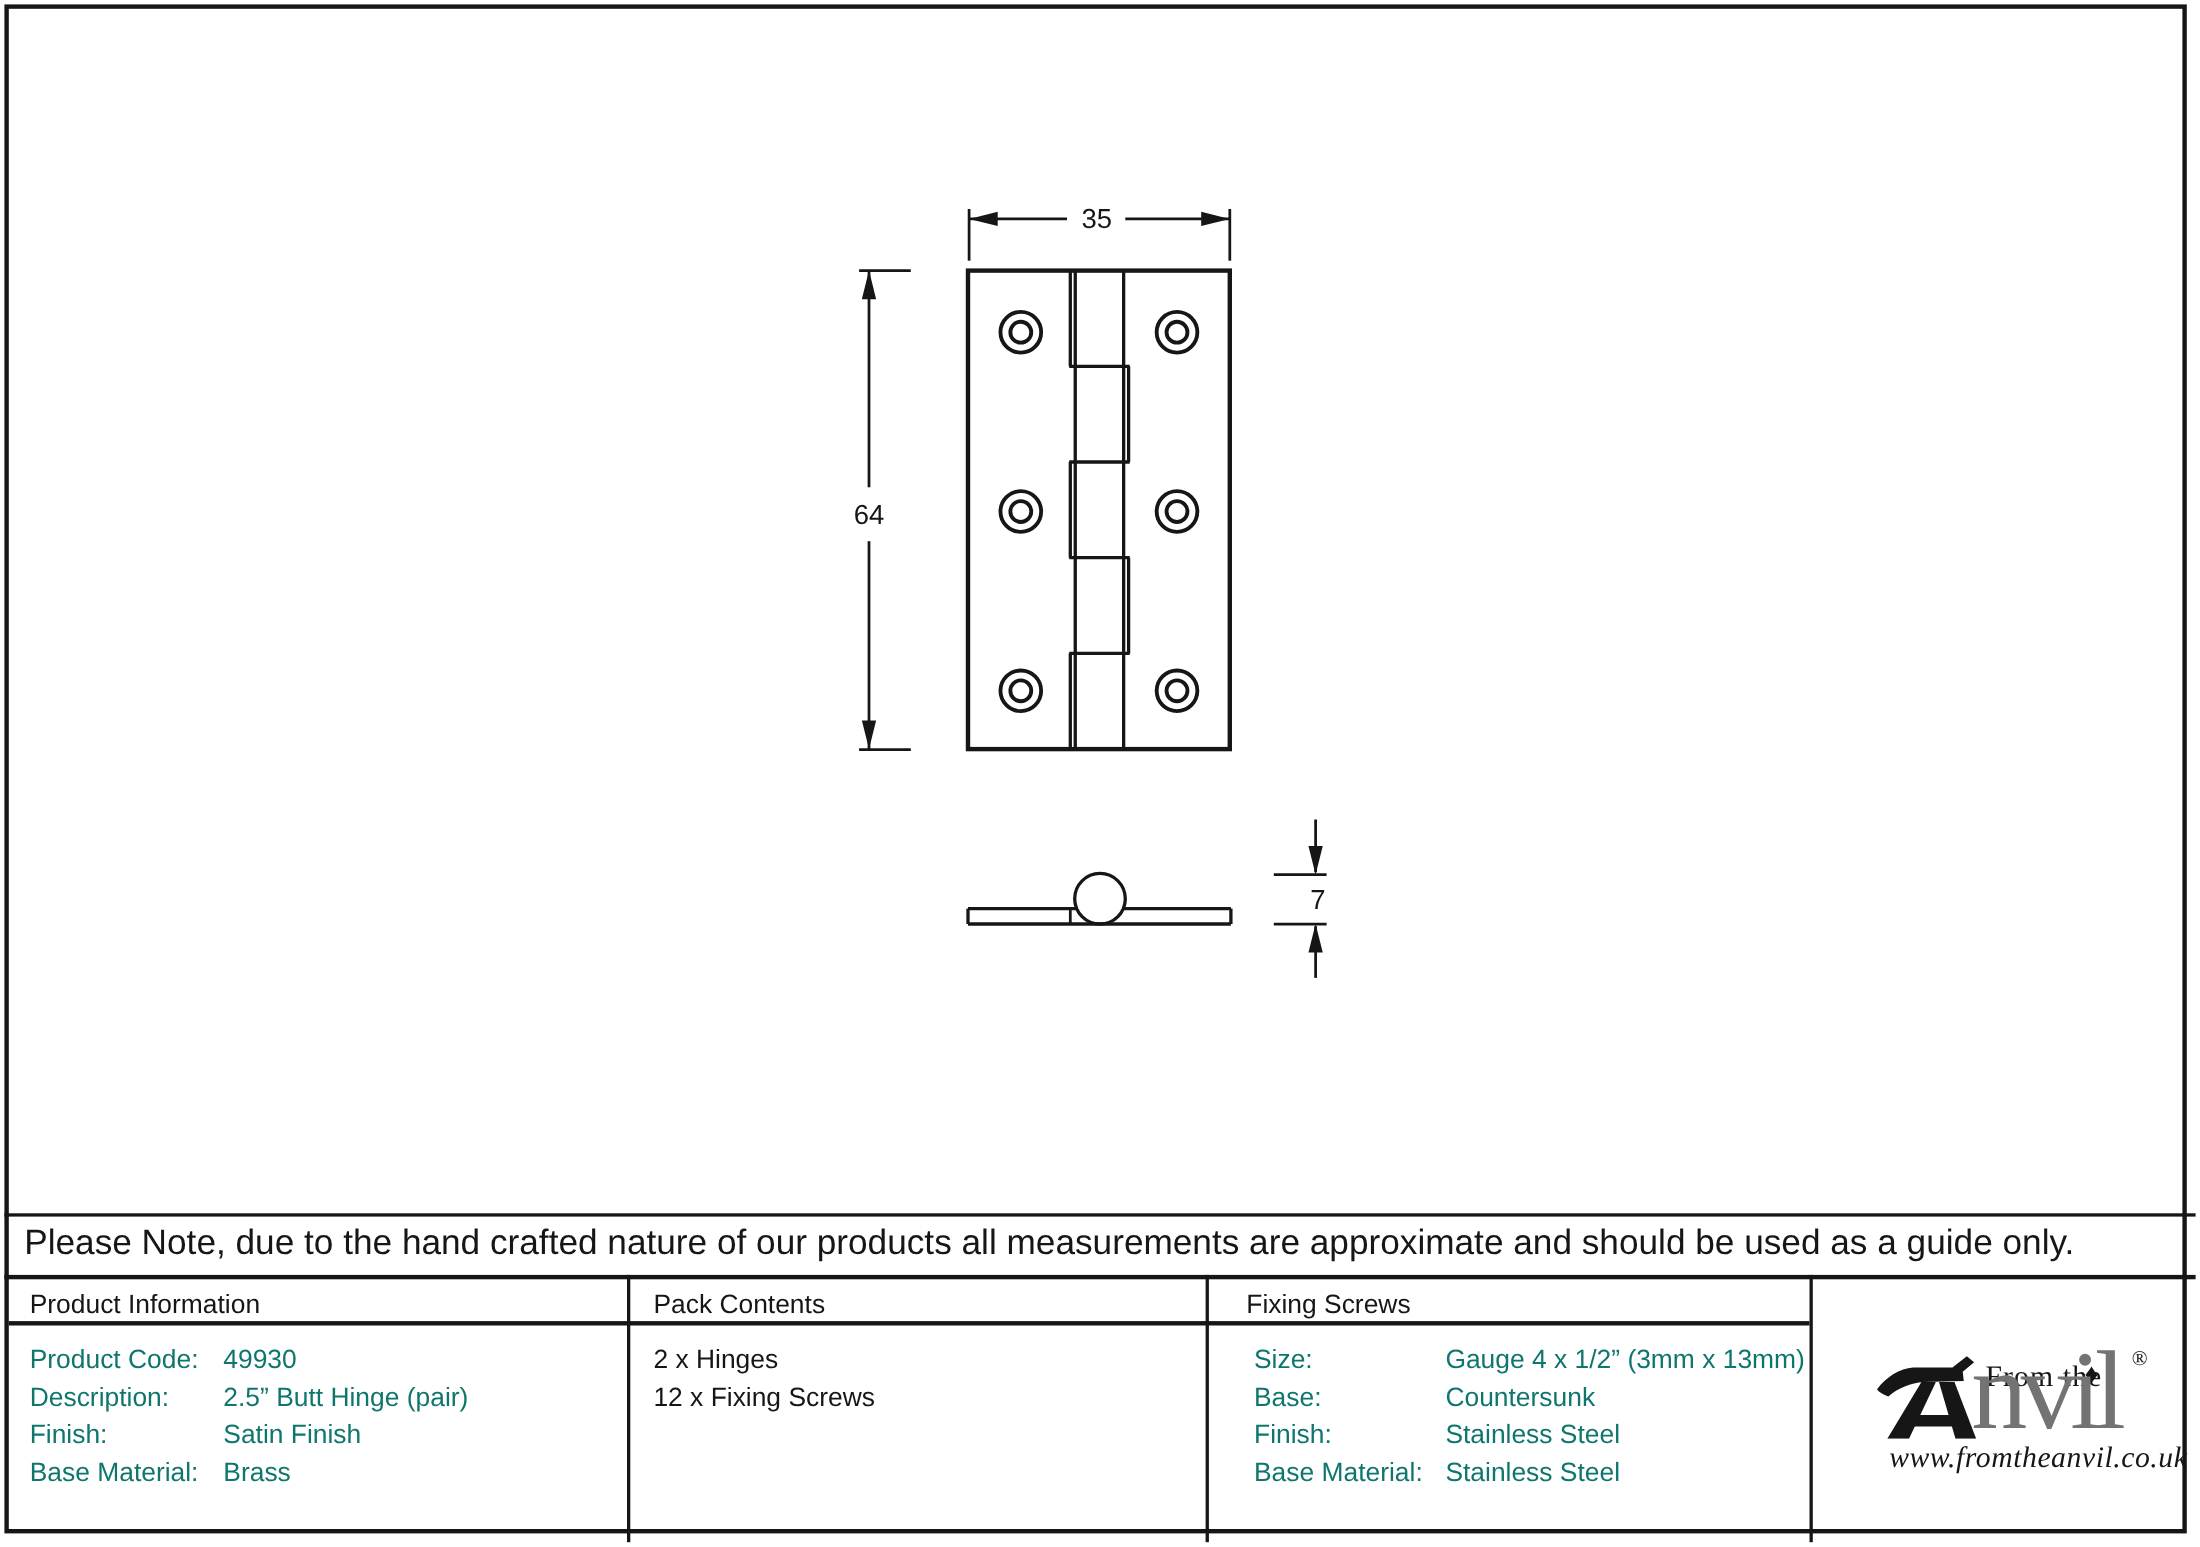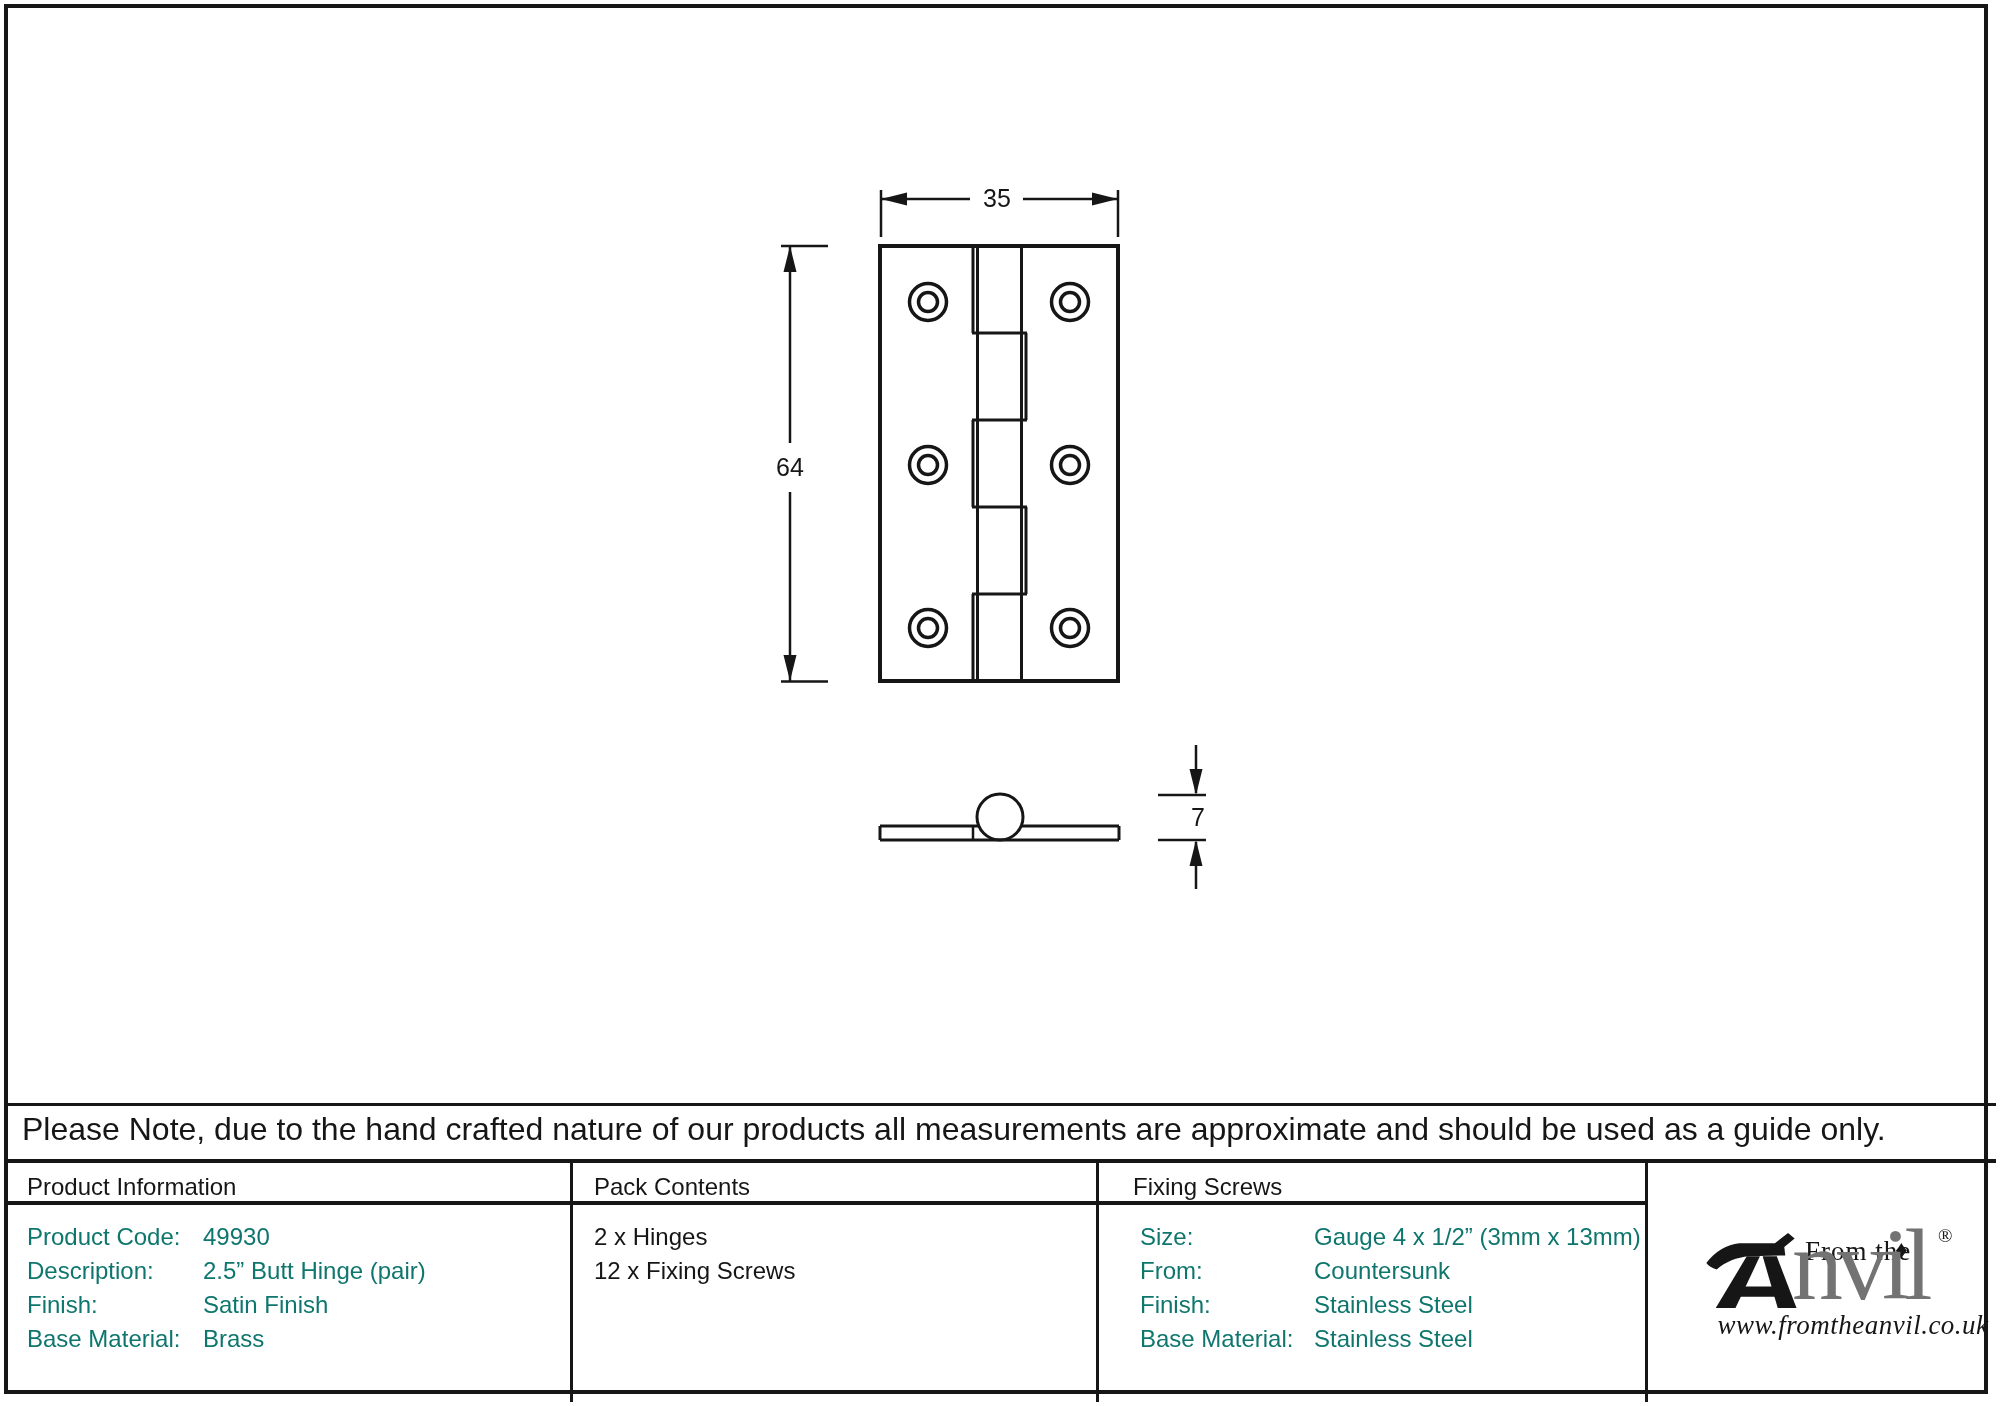--- a/index.html
+++ b/index.html
@@ -156,21 +156,21 @@
   <div>2 x Hinges</div>
   <div>12 x Fixing Screws</div>
 </div>
 
 <div class="kv-block c3" style="left:1120px;top:1220px;">
   <div class="kv-row">
     <span class="kv-label">Size:</span>
     <span class="kv-value">Gauge 4 x 1/2” (3mm x 13mm)</span>
   </div>
   <div class="kv-row">
-    <span class="kv-label">From:</span>
+    <span class="kv-label">Base:</span>
     <span class="kv-value">Countersunk</span>
   </div>
   <div class="kv-row">
     <span class="kv-label">Finish:</span>
     <span class="kv-value">Stainless Steel</span>
   </div>
   <div class="kv-row">
     <span class="kv-label">Base Material:</span>
     <span class="kv-value">Stainless Steel</span>
   </div>

